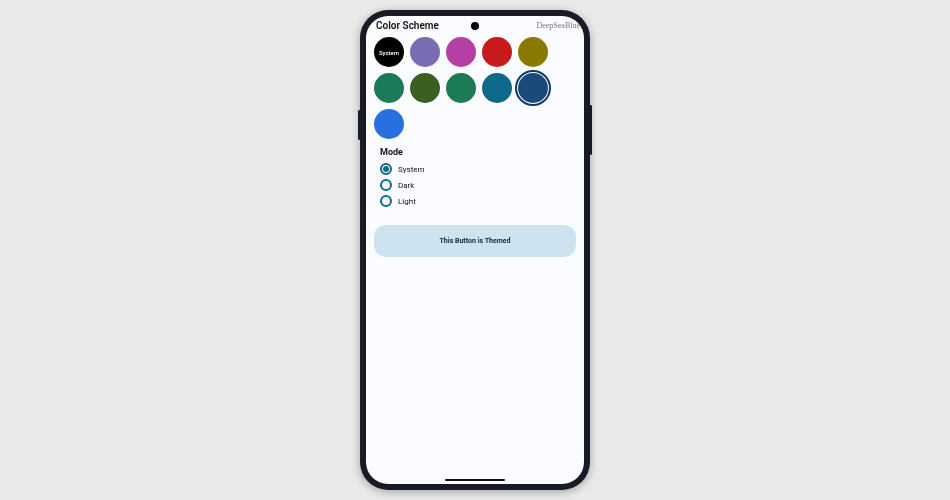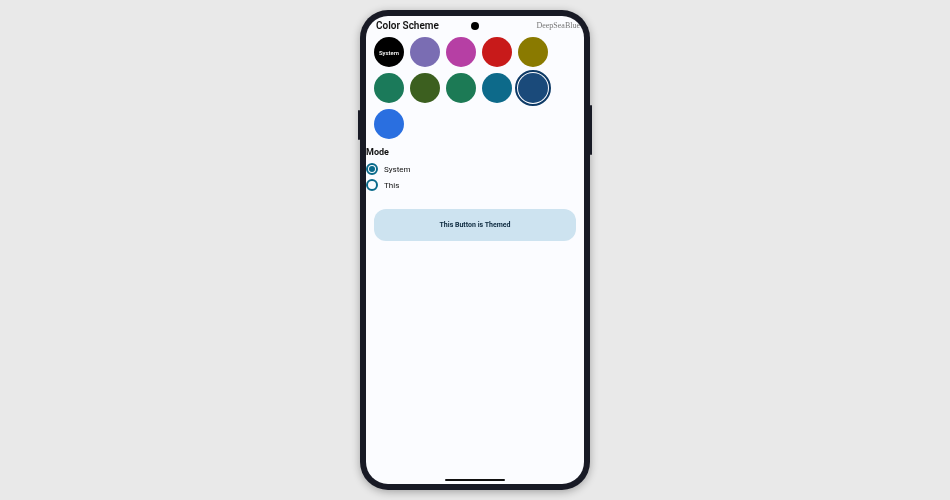--- a/index.html
+++ b/index.html
@@ -105,21 +105,21 @@
     font-weight: 500;
   }
   .swatch.selected::after {
     content: "";
     position: absolute;
     inset: -3px;
     border: 2px solid #0d3a66;
     border-radius: 50%;
   }
   .mode-section {
-    padding: 8px 10px 10px 0;
+    padding: 8px 10px 10px 14px;
   }
   .mode-title {
     font-size: 9px;
     font-weight: 700;
     color: #111;
     margin-bottom: 4px;
   }
   .radio-row {
     display: flex;
     align-items: center;
@@ -201,21 +201,25 @@
       <div class="mode-title">Mode</div>
       <div id="mode-options">
           <div class="radio-row checked">
             <div class="radio-outer">
               <div class="radio-inner"></div>
             </div>
             <span class="radio-label">System</span>
           </div>
           <div class="radio-row">
             <div class="radio-outer"></div>
-            <span class="radio-label">This</span>
+            <span class="radio-label">Dark</span>
+          </div>
+          <div class="radio-row">
+            <div class="radio-outer"></div>
+            <span class="radio-label">Light</span>
           </div>
         </div>
     </div>
 
     <div class="themed-btn">
       <span>This Button is Themed</span>
     </div>
 
     <div class="homebar"></div>
   </div>

